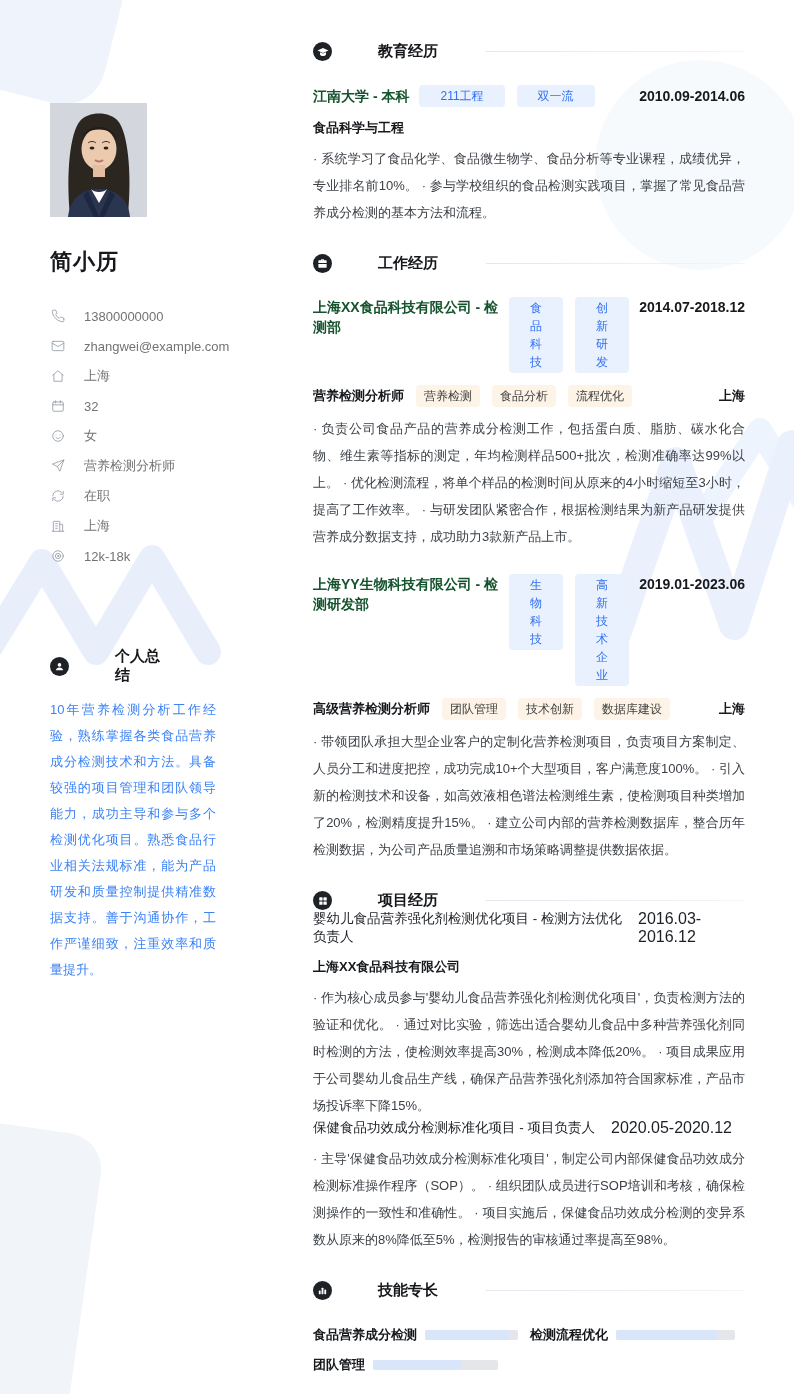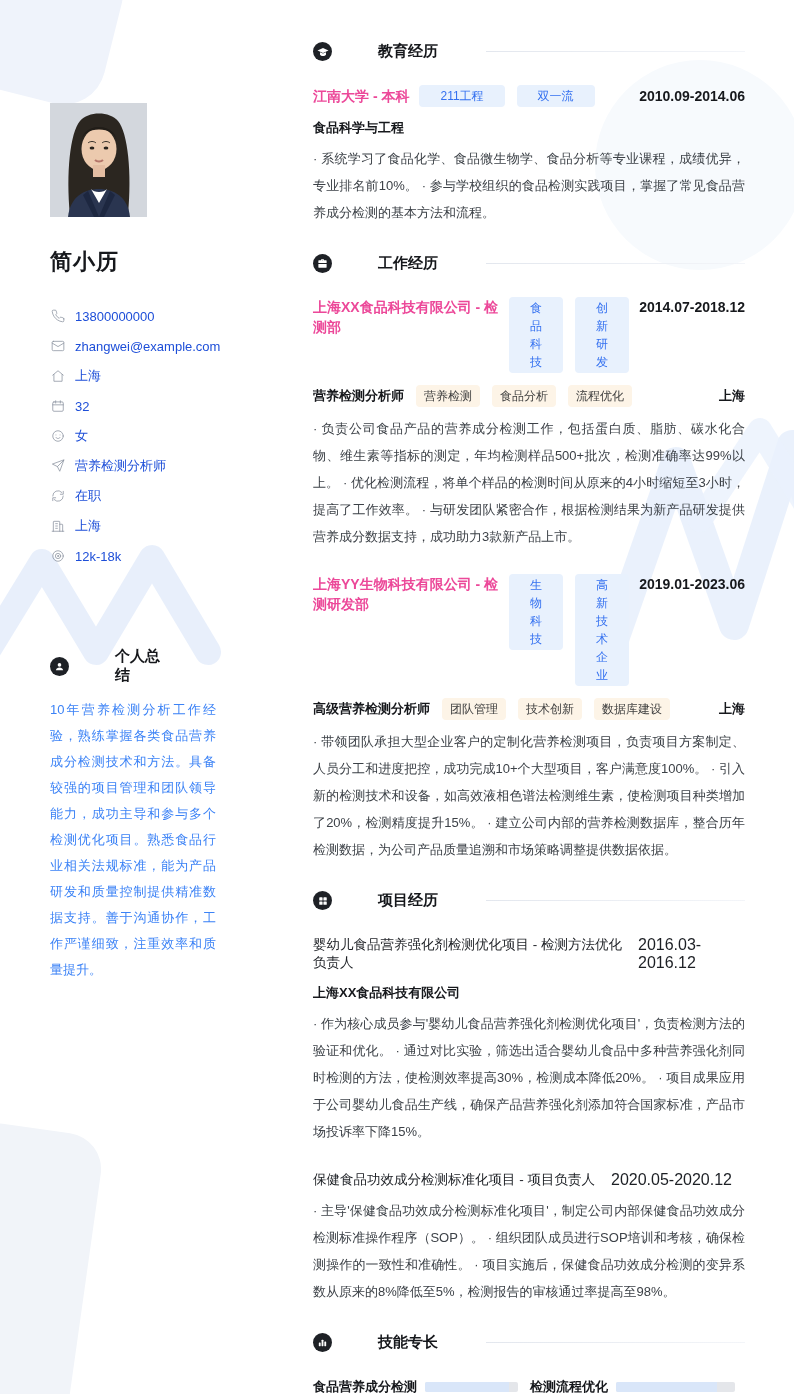--- a/index.html
+++ b/index.html
@@ -10,52 +10,52 @@
     width:794px; height:1394px; overflow:hidden;
   }
   .deco { position:absolute; inset:0; width:794px; height:1394px; pointer-events:none; }
 
   
   .sidebar { position:absolute; left:50px; top:103px; width:166px; }
   .photo { width:97px; height:114px; overflow:hidden; background:#d3d7dd; }
   .photo svg { display:block; }
   .name { font-size:22px; font-weight:bold; color:#16181c; margin-top:30px; letter-spacing:1px; }
   .contacts { list-style:none; margin-top:24px; }
-  .contacts li { display:flex; align-items:center; gap:10px; height:30px; font-size:13px; color:#1d4ed8; }
+  .contacts li { display:flex; align-items:center; gap:19px; height:30px; font-size:13px; color:#737373; }
   .ci { width:15px; height:15px; display:inline-flex; align-items:center; justify-content:center; flex:0 0 15px; }
   .ci svg { stroke:#8a919e; fill:none; stroke-width:1.3; stroke-linecap:round; stroke-linejoin:round; }
 
   .sec-head { display:flex; align-items:center; font-weight:bold; font-size:15px; color:#15171b;gap:38px; }
   .sec-head .badge { width:19px; height:19px; border-radius:50%; background:#1e2126; display:flex; align-items:center; justify-content:center; margin-right:8px; flex:0 0 19px; }
   .sec-head .rule { flex:1; height:1px; background:linear-gradient(to right,#e3e7ee,#f3f5f9); margin-left:10px; }
   .badge svg { display:block; }
 
   .side-sec { margin-top:76px; position:relative; }
   .summary { margin-top:12px; font-size:13px; line-height:26px; color:#3b82f6; text-align:justify; }
 
   
   .main { position:absolute; left:313px; top:0; width:432px; }
   .section { margin-top:28px; }
   .section:first-child { margin-top:42px; }
 
   .entry-head { display:flex; align-items:flex-start; margin-top:24px; gap:10px; }
-  .entry-head .ttl { font-size:14px; font-weight:bold; color:#ec4899; line-height:20px; }
+  .entry-head .ttl { font-size:14px; font-weight:bold; color:#14532d; line-height:20px; }
   .entry-head .date { margin-left:auto; font-size:14px; font-weight:bold; color:#16181c; white-space:nowrap; line-height:20px; }
   .company-ttl { width:186px; flex:0 0 186px; }
   .tags { display:flex; gap:12px; align-items:flex-start; }
   .tag-blue { background:#e8f1fd; color:#3370f0; font-size:12px; line-height:18px; padding:2px 21px; border-radius:4px; white-space:nowrap; }
   .tag-blue.wrap { white-space:normal; max-width:62px; }
   .tag-blue.wrap-wide { white-space:normal; max-width:76px; }
   .pos-row { display:flex; align-items:center; gap:12px; margin-top:12px; }
   .pos { font-size:13px; font-weight:bold; color:#16181c; white-space:nowrap; }
   .tag-orange { background:#fdf4e7; color:#404040; font-size:12px; line-height:20px; padding:1px 8px; border-radius:4px; white-space:nowrap; }
   .loc { margin-left:auto; font-size:13px; font-weight:bold; color:#16181c; }
   .desc { margin-top:8px; font-size:13px; line-height:27px; color:#3c4147; text-align:justify; }
   .major { margin-top:12px; font-size:13px; font-weight:bold; color:#16181c; }
-  .proj-head { display:flex; align-items:flex-end; gap:16px; margin-top:26px; }
+  .proj-head { display:flex; align-items:flex-end; gap:16px; }
   .proj-head .ttl { font-size:13.5px; }
 
   
   .skill-grid { display:flex; flex-wrap:wrap; column-gap:22px; row-gap:23px; margin-top:26px;gap:12px; }
   .skill-item { display:flex; align-items:center; width:205px; }
   .skill-item .lbl { font-size:13px; font-weight:bold; color:#16181c; white-space:nowrap; margin-right:8px; }
   .skill-item .bar { flex:1; height:10px; background:#e4e6ea; border-radius:2px; overflow:hidden; }
   .skill-item.short .bar { flex:0 0 125px; }
   .skill-item .fill { height:100%; background:#d9e6f9; }
 </style>

